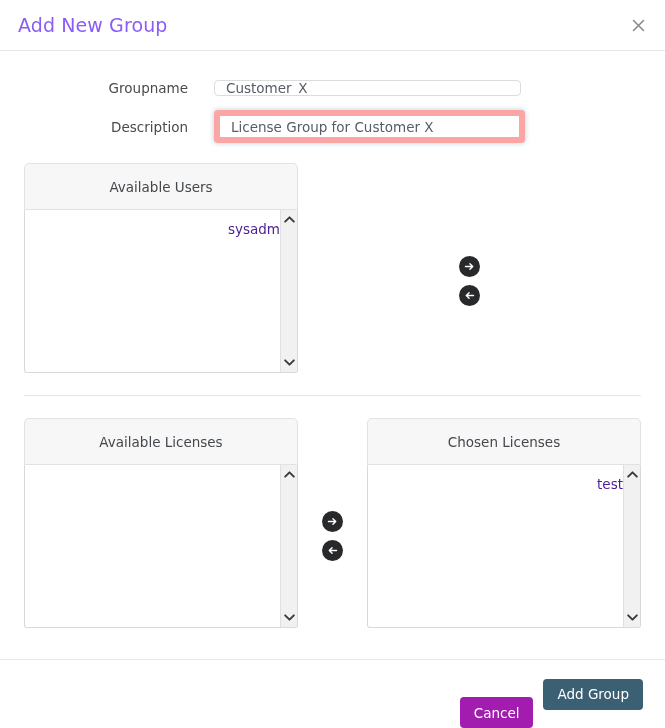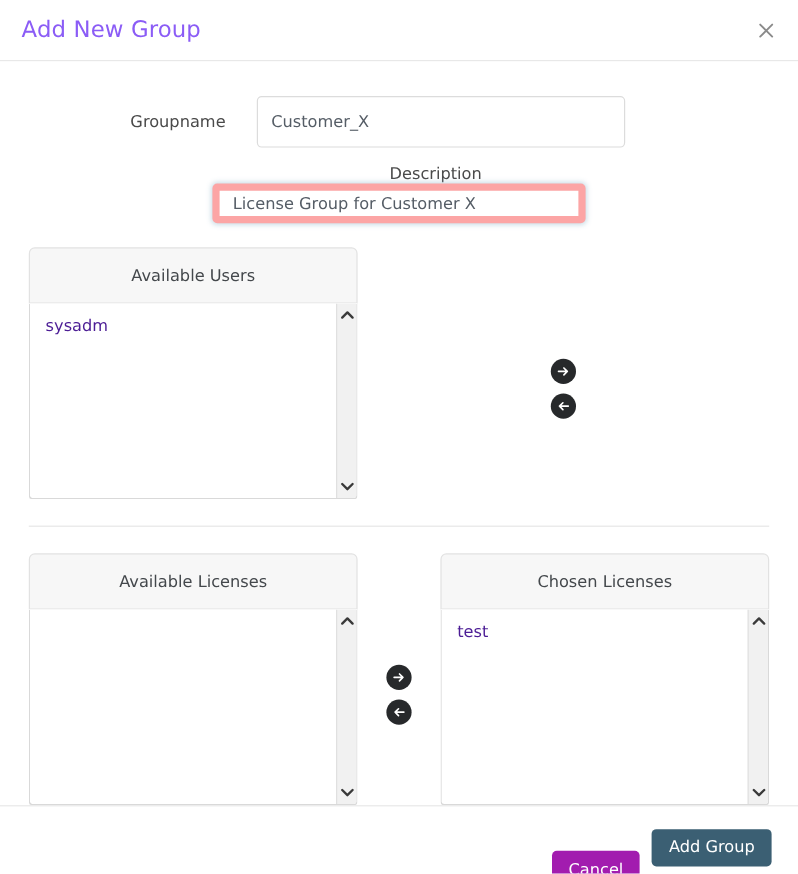--- a/index.html
+++ b/index.html
@@ -63,32 +63,32 @@
   }
 
   
   .form-row {
     display: flex;
     align-items: center;
     margin-top: 0;
     padding: 0 24px;
   }
   .form-row.first { margin-top: 29px; }
-  .form-row.second { margin-top: 14px; flex-direction: column; }
+  .form-row.second { margin-top: 14px; }
 
   .form-label {
     width: 190px;
     text-align: right;
     padding-right: 26px;
     font-size: 13.5px;
     color: #4a4a4a;
   }
   .form-input {
     width: 307px;
-    height: 43px;
+    height: 16px;
     border: 1px solid #dcdcdc;
     border-radius: 4px;
     padding: 0 11px;
     font-size: 13.5px;
     color: #555d66;
     background: #fff;
     font-family: "DejaVu Sans", "Liberation Sans", sans-serif;
     outline: none;
   }
   .form-input.focused {
@@ -97,20 +97,21 @@
     border: 6px solid #fca5a5;
     box-shadow: 0 0 4px 1px rgba(140,180,200,0.45);
   }
 
   
   .transfer-section {
     display: flex;
     align-items: flex-start;
     padding: 0 24px;
     margin-top: 20px;
+    text-align: right;
   }
   .transfer-section.licenses { margin-top: 22px; }
 
   .panel {
     width: 274px;
     flex: 0 0 274px;
   }
   .panel-header {
     height: 47px;
     background: #f7f7f7;

